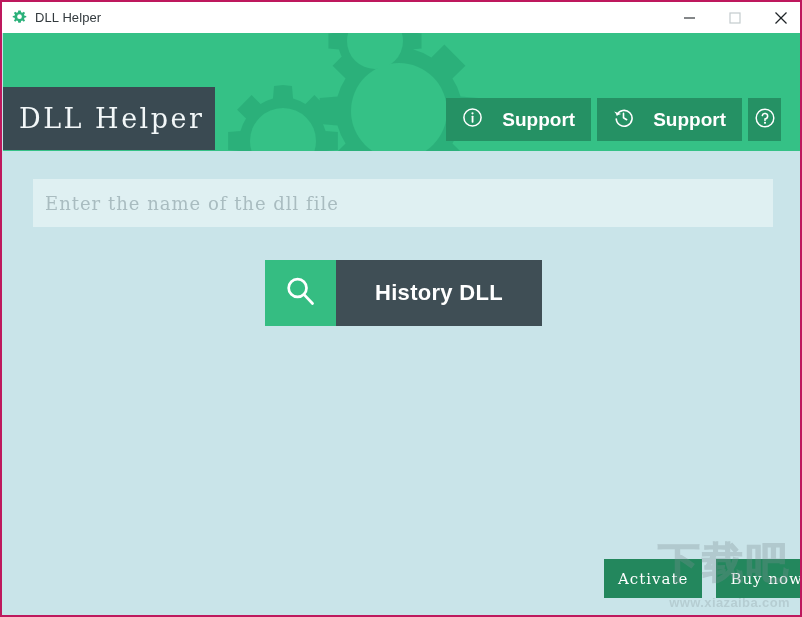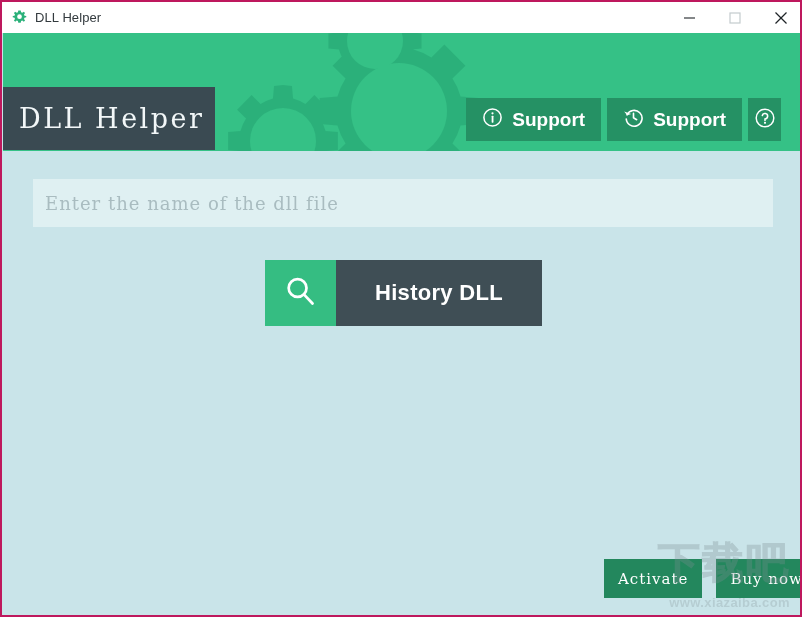--- a/index.html
+++ b/index.html
@@ -112,21 +112,21 @@
     top: 65px;
     display: flex;
     gap: 6px;
     align-items: stretch;
   }
   .hbtn {
     background: #259164;
     color: #ffffff;
     display: flex;
     align-items: center;
-    gap: 9px;
+    gap: 19px;
     padding: 0 16px;
     height: 43px;
     box-sizing: border-box;
     cursor: pointer;
     user-select: none;
   }
   .hbtn-label {
     font-family: "Liberation Sans", sans-serif;
     font-size: 19px;
     font-weight: bold;

